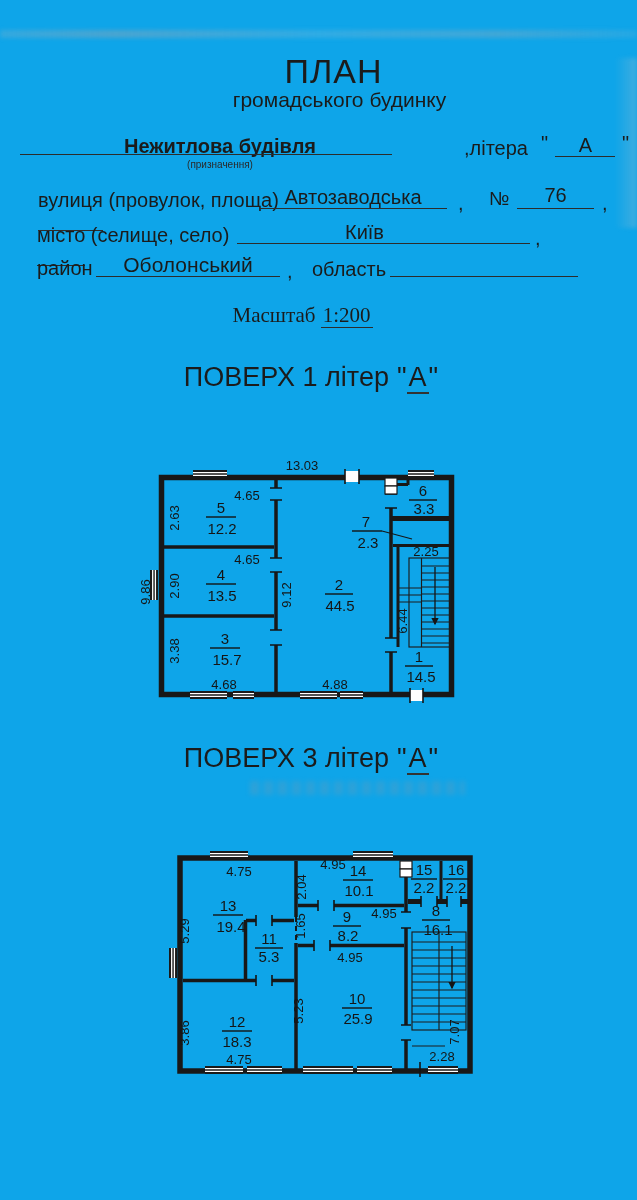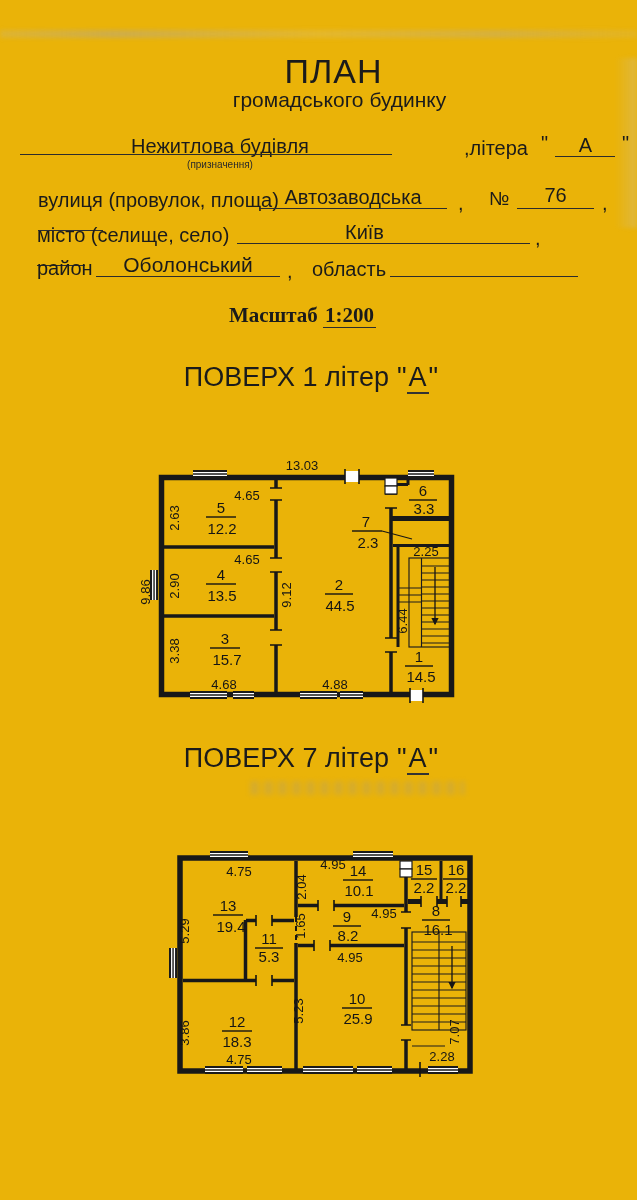--- a/index.html
+++ b/index.html
@@ -1,34 +1,34 @@
 <!DOCTYPE html>
 <html><head>
 <meta charset="utf-8">
 <style>
   html,body{margin:0;padding:0;background:#ffffff;}
-  .page{position:relative;width:637px;height:1200px;background:#eab308;overflow:hidden;
+  .page{position:relative;width:637px;height:1200px;background:#0ea5e9;overflow:hidden;
         font-family:"Liberation Sans",sans-serif;color:#1b1b1b;}
   .smudge-top{position:absolute;top:30px;left:0;width:100%;height:8px;
     background:linear-gradient(90deg,rgba(185,185,190,.22),rgba(165,165,172,.4) 18%,rgba(205,205,210,.18) 50%,rgba(172,172,178,.32) 78%,rgba(195,195,200,.12));
     filter:blur(2px);}
   .shade-right{position:absolute;top:58px;right:0;width:22px;height:170px;
     background:linear-gradient(to left,rgba(195,195,202,.28),rgba(0,0,0,0));filter:blur(2px);}
   .ghost{position:absolute;top:781px;left:250px;width:215px;height:14px;opacity:.5;filter:blur(2.5px);
     background:repeating-linear-gradient(90deg,rgba(150,150,160,.45) 0 9px,rgba(150,150,160,.05) 9px 14px);}
   .t{position:absolute;white-space:nowrap;font-size:20px;}
   .tc{text-align:center;}
   .title{position:absolute;top:52px;left:30px;width:607px;text-align:center;
          font-size:34px;letter-spacing:1px;}
   .subtitle{position:absolute;top:88px;left:36px;width:607px;text-align:center;font-size:21px;}
   .rule{position:absolute;height:0;border-bottom:1.6px solid #2c2c2c;}
   .caption{font-size:10px;color:#2a2a2a;}
   .uw{border-bottom:1.6px solid #2c2c2c;padding-bottom:19px;}
   .scale-line{position:absolute;top:303px;left:0;width:605px;text-align:center;
-    font-family:"Liberation Serif",serif;font-size:21px;font-weight:bold;}
+    font-family:"Liberation Serif",serif;font-size:21px;}
   .scale-line .sv{border-bottom:1.4px solid #2c2c2c;padding:0 2px;}
   .fl-head{position:absolute;left:0;width:622px;text-align:center;font-size:27px;}
   .fl-head .qo{margin-left:8px;}
   .fl-head .hl{border-bottom:2px solid #333;padding:0 2px;}
   svg{position:absolute;}
   svg text{font-family:"Liberation Sans",sans-serif;fill:#151515;}
   .td{font-size:13px;text-anchor:middle;}
   .trm{font-size:15px;text-anchor:middle;}
   .wall{stroke:#181818;fill:none;}
   .thin{stroke:#1c1c1c;stroke-width:1.15;fill:none;}
@@ -42,21 +42,21 @@
 <body>
 
 <div class="page">
 
   <div class="smudge-top"></div>
   <div class="shade-right"></div>
 
   <div class="title">ПЛАН</div>
   <div class="subtitle">громадського будинку</div>
 
-  <div class="t tc" style="top:135px;left:35px;width:370px;">Нежитлова будівля</div>
+  <div class="t tc" style="top:135px;left:35px;width:370px;font-weight:bold;">Нежитлова будівля</div>
   <div class="rule" style="top:154px;left:20px;width:372px;"></div>
   <div class="t tc caption" style="top:159px;left:35px;width:370px;">(призначення)</div>
   <div class="t" style="top:137px;left:464px;">,літера</div>
   <div class="t" style="top:132px;left:541px;">"</div>
   <div class="t tc" style="top:134px;left:557px;width:57px;">А</div>
   <div class="rule" style="top:156px;left:555px;width:60px;"></div>
   <div class="t" style="top:132px;left:622px;">"</div>
 
   <div class="t" style="top:189px;left:38px;"><span class="uw">вулиця</span> <span>(провулок, площа)</span></div>
   <div class="t tc" style="top:186px;left:259px;width:188px;">Автозаводська</div>
@@ -198,21 +198,21 @@
       <text class="td" x="426" y="556">2.25</text>
       <text class="td" transform="translate(407,621) rotate(-90)">6.44</text>
 
       <text class="trm" x="419" y="662">1</text>
       <line class="nl" x1="405" y1="666" x2="433" y2="666"></line>
       <text class="trm" x="421" y="682">14.5</text>
     </g>
   </svg>
 
   <div class="fl-head" style="top:743px;">
-    <span>ПОВЕРХ 7 літер</span><span class="qo">"</span><span class="hl">А</span><span>"</span>
+    <span>ПОВЕРХ 3 літер</span><span class="qo">"</span><span class="hl">А</span><span>"</span>
   </div>
   <div class="ghost"></div>
 
   <svg style="left:155px;top:843px;" width="340" height="250" viewBox="155 843 340 250">
     <defs>
       <marker id="arr2" markerWidth="8" markerHeight="8" refX="5" refY="3" orient="auto">
         <path d="M0,0 L6,3 L0,6 Z" fill="#151515"></path>
       </marker>
     </defs>
 

